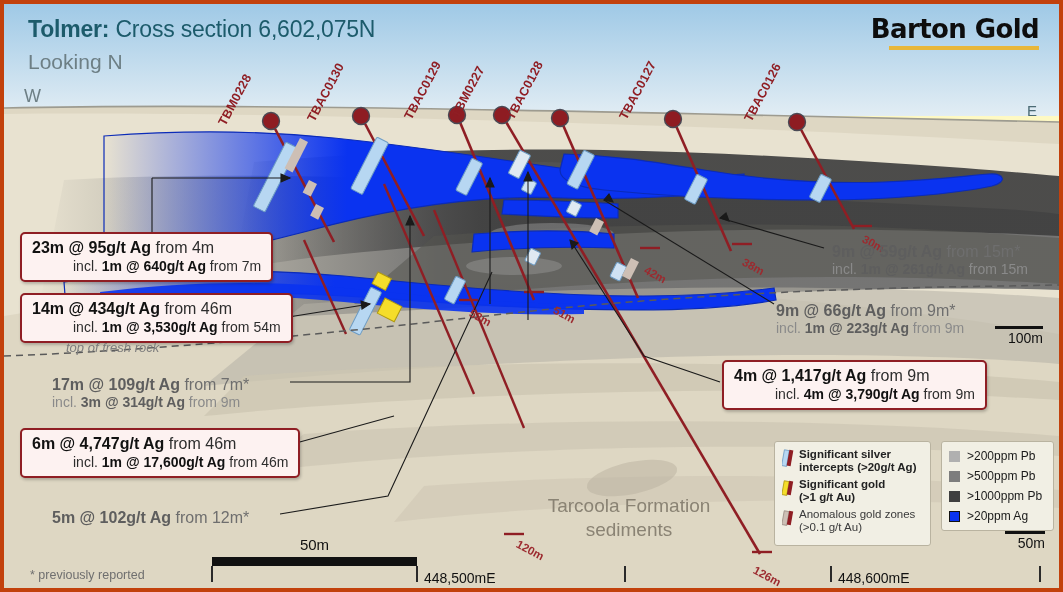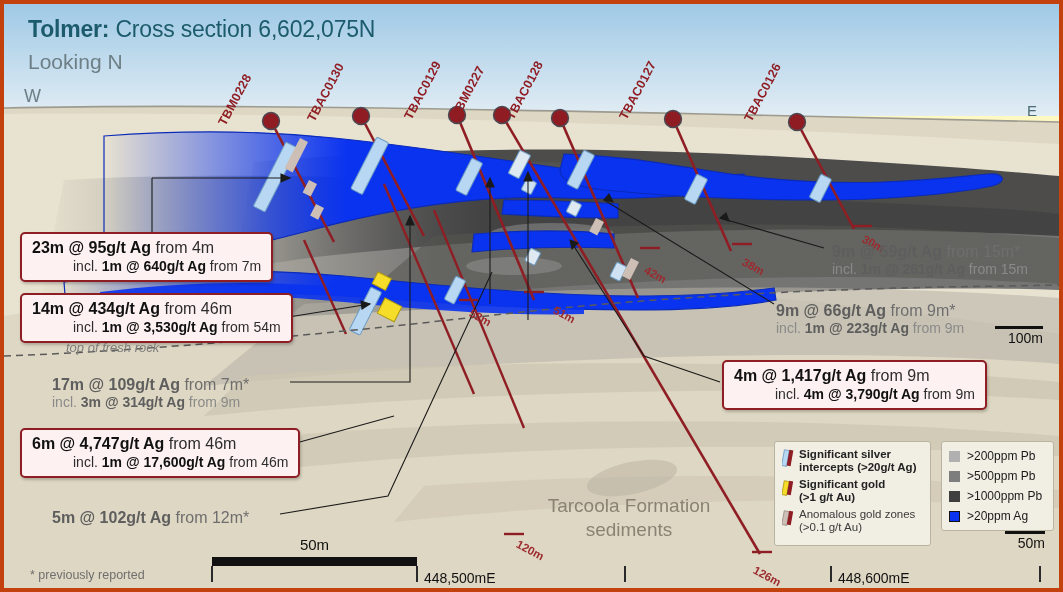--- a/index.html
+++ b/index.html
@@ -273,20 +273,24 @@
     </g>
   </svg>
 
   <div id="title">
     <b>Tolmer:</b><span> Cross section 6,602,075N</span>
   </div>
   <div id="subtitle">Looking N</div>
   <div id="wlabel">W</div>
   <div id="elabel">E</div>
 
+  <div id="logo">
+    <div class="brand">Barton Gold</div>
+    <div class="rule"></div>
+  </div>
 
   <div id="dh-labels">
       <div class="dhlabel" style="left: 224px; top: 110px; transform: rotate(-62deg);">TBM0228</div>
       <div class="dhlabel" style="left: 313px; top: 106px; transform: rotate(-62deg);">TBAC0130</div>
       <div class="dhlabel" style="left: 410px; top: 104px; transform: rotate(-62deg);">TBAC0129</div>
       <div class="dhlabel" style="left: 457px; top: 102px; transform: rotate(-62deg);">TBM0227</div>
       <div class="dhlabel" style="left: 512px; top: 104px; transform: rotate(-62deg);">TBAC0128</div>
       <div class="dhlabel" style="left: 625px; top: 104px; transform: rotate(-62deg);">TBAC0127</div>
       <div class="dhlabel" style="left: 750px; top: 106px; transform: rotate(-62deg);">TBAC0126</div>
     </div>

